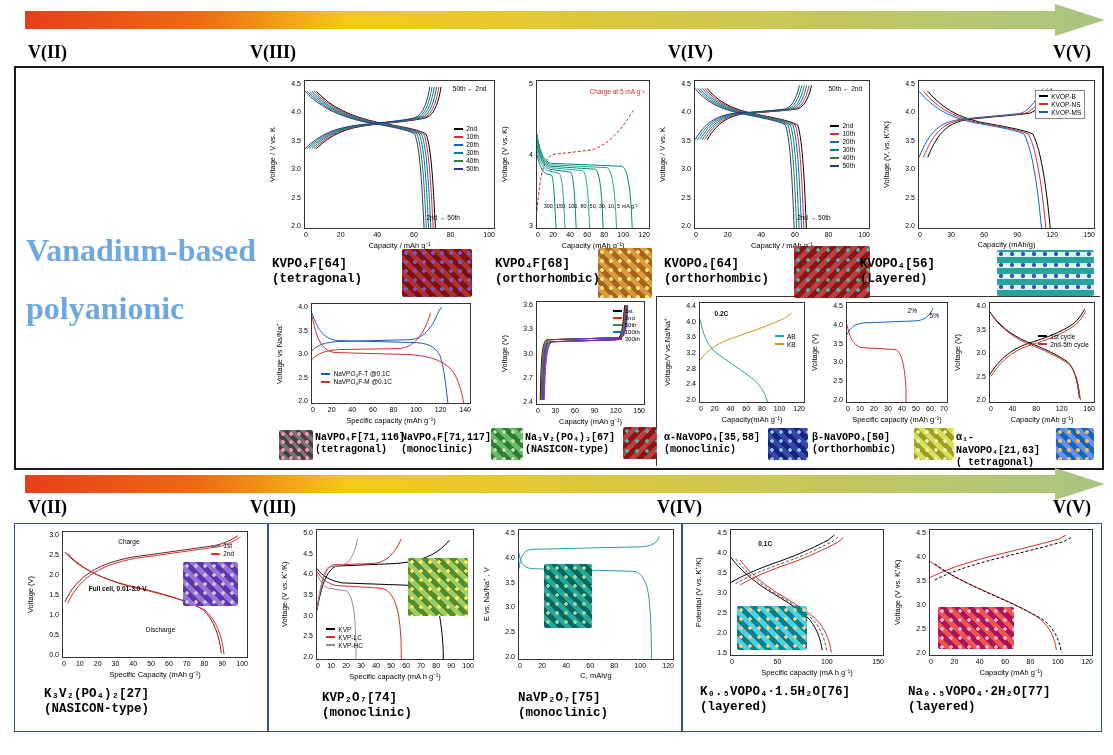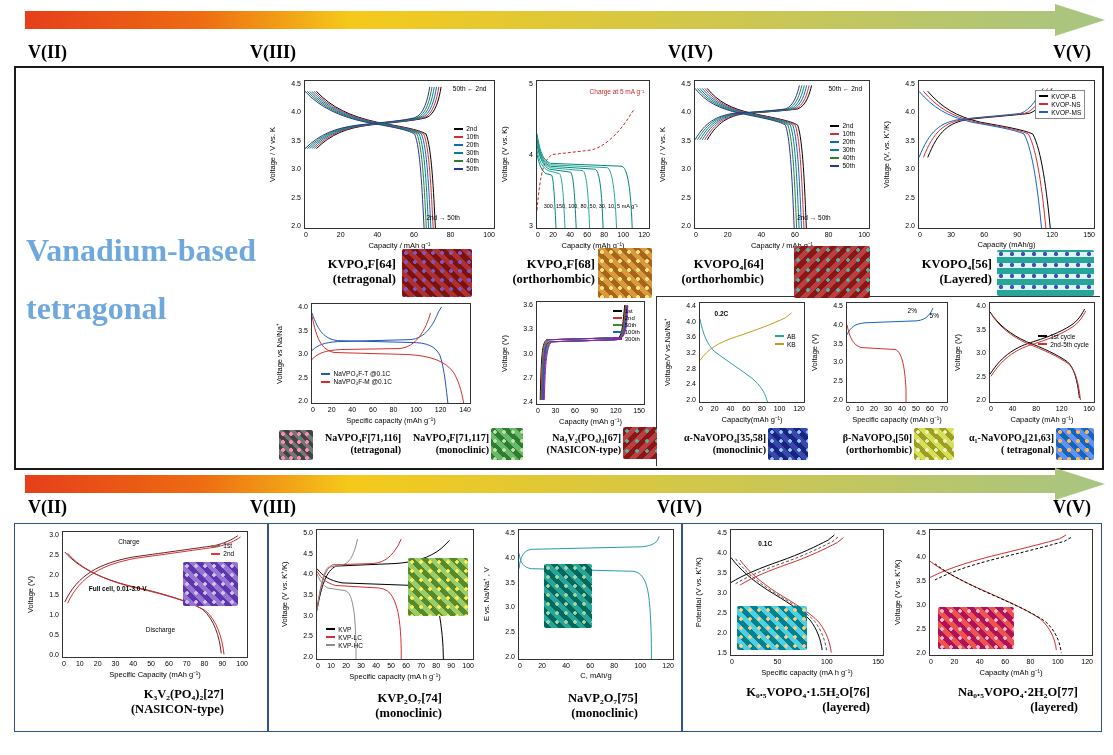--- a/index.html
+++ b/index.html
@@ -19,21 +19,21 @@
   .plot path{fill:none;vector-effect:non-scaling-stroke;stroke-width:1}
   .xticks{grid-column:3;grid-row:2;display:flex;justify-content:space-between;font-size:7px;color:#000;line-height:1;padding-top:2px}
   .xlab{grid-column:3;grid-row:3;text-align:center;font-size:7.5px;color:#000;white-space:nowrap;overflow:hidden}
   .leg{position:absolute;display:flex;flex-direction:column;gap:1px;font-size:6.5px;color:#000}
   .leg.boxed{border:1px solid #888;background:#fff;padding:2px 3px}
   .li{display:flex;align-items:center;gap:3px;white-space:nowrap}
   .sw{display:inline-block;width:9px;height:2px;flex:0 0 9px}
   .ann{position:absolute;font-size:6.5px;color:#000;white-space:nowrap}
   .ann.b{font-weight:700}
   .ann.red{color:#c62828}
-  .cap{position:absolute;text-align:right;font-family:Liberation Serif, serif;font-weight:700;color:#000}
+  .cap{position:absolute;text-align:left;font-family:Liberation Mono, monospace;font-weight:700;color:#000}
   .cap .l1{font-size:12.5px;line-height:1.3}
   .cap .l2{font-size:12.5px;line-height:1.2}
   .cap.sm .l1,.cap.sm .l2{font-size:10px}
   .crystal{position:absolute;border-radius:2px}
   .cry-darkred{background:radial-gradient(circle at 4px 4px,#7e57c2 1.6px,transparent 2.2px),repeating-linear-gradient(45deg,#7a1212 0 5px,#b03030 5px 10px);background-size:9px 9px,auto}
   .cry-orange{background:radial-gradient(circle at 4px 4px,#ffe082 1.6px,transparent 2.2px),repeating-linear-gradient(45deg,#a9641c 0 5px,#d99a3d 5px 10px);background-size:9px 9px,auto}
   .cry-red2{background:radial-gradient(circle at 4px 4px,#4db6ac 1.5px,transparent 2.1px),repeating-linear-gradient(-45deg,#8c1515 0 5px,#b84040 5px 10px);background-size:10px 10px,auto}
   .cry-teal-layer{background:radial-gradient(circle at 4px 4px,#3f51b5 1.8px,transparent 2.4px),repeating-linear-gradient(0deg,#26a69a 0 6px,#e0f2f1 6px 11px);background-size:11px 11px,auto}
   .cry-blackpink{background:radial-gradient(circle at 4px 4px,#f48fb1 1.6px,transparent 2.2px),repeating-linear-gradient(45deg,#424242 0 4px,#757575 4px 8px);background-size:8px 8px,auto}
   .cry-green{background:radial-gradient(circle at 4px 4px,#c5e1a5 1.5px,transparent 2.1px),repeating-linear-gradient(45deg,#2e7d32 0 5px,#66bb6a 5px 10px);background-size:9px 9px,auto}
@@ -67,21 +67,21 @@
   <span class="vlab" style="left:250px;top:42px">V(III)</span>
   <span class="vlab" style="left:668px;top:42px">V(IV)</span>
   <span class="vlab" style="left:1053px;top:42px">V(V)</span>
 
   <div class="box" style="left:14px;top:66px;width:1086px;height:400px"></div>
   <div class="divider" style="left:656px;top:296px;width:444px;height:1px"></div>
   <div class="divider" style="left:656px;top:296px;width:1px;height:170px"></div>
 
   <div class="fig-title" style="left:26px;top:222px;width:238px">
     <div>Vanadium-based</div>
-    <div>tetragonal</div>
+    <div>polyanionic</div>
   </div>
 
   <div class="chart" style="left:268px;top:80px;width:227px;height:172px">
     <div class="ylab">Voltage / V vs. K</div>
     <div class="yticks">
         <span>4.5</span>
         <span>4.0</span>
         <span>3.5</span>
         <span>3.0</span>
         <span>2.5</span>
@@ -275,27 +275,27 @@
     <div class="l2">(tetragonal)</div>
   </div>
   <div class="crystal cry-darkred" style="left:402px;top:249px;width:70px;height:48px"></div>
 
   <div class="cap" style="left:495px;top:256px;width:100px">
     <div class="l1">KVPO₄F[68]</div>
     <div class="l2">(orthorhombic)</div>
   </div>
   <div class="crystal cry-orange" style="left:598px;top:248px;width:54px;height:50px"></div>
 
-  <div class="cap" style="left:640px;top:256px;width:124px">
+  <div class="cap" style="left:664px;top:256px;width:124px">
     <div class="l1">KVOPO₄[64]</div>
     <div class="l2">(orthorhombic)</div>
   </div>
   <div class="crystal cry-red2" style="left:794px;top:246px;width:76px;height:52px"></div>
 
-  <div class="cap" style="left:882px;top:256px;width:110px">
+  <div class="cap" style="left:860px;top:256px;width:110px">
     <div class="l1">KVOPO₄[56]</div>
     <div class="l2">(Layered)</div>
   </div>
   <div class="crystal cry-teal-layer" style="left:997px;top:250px;width:97px;height:46px"></div>
 
   <div class="chart" style="left:275px;top:303px;width:196px;height:124px">
     <div class="ylab">Voltage vs Na/Na⁺</div>
     <div class="yticks">
         <span>4.0</span>
         <span>3.5</span>

